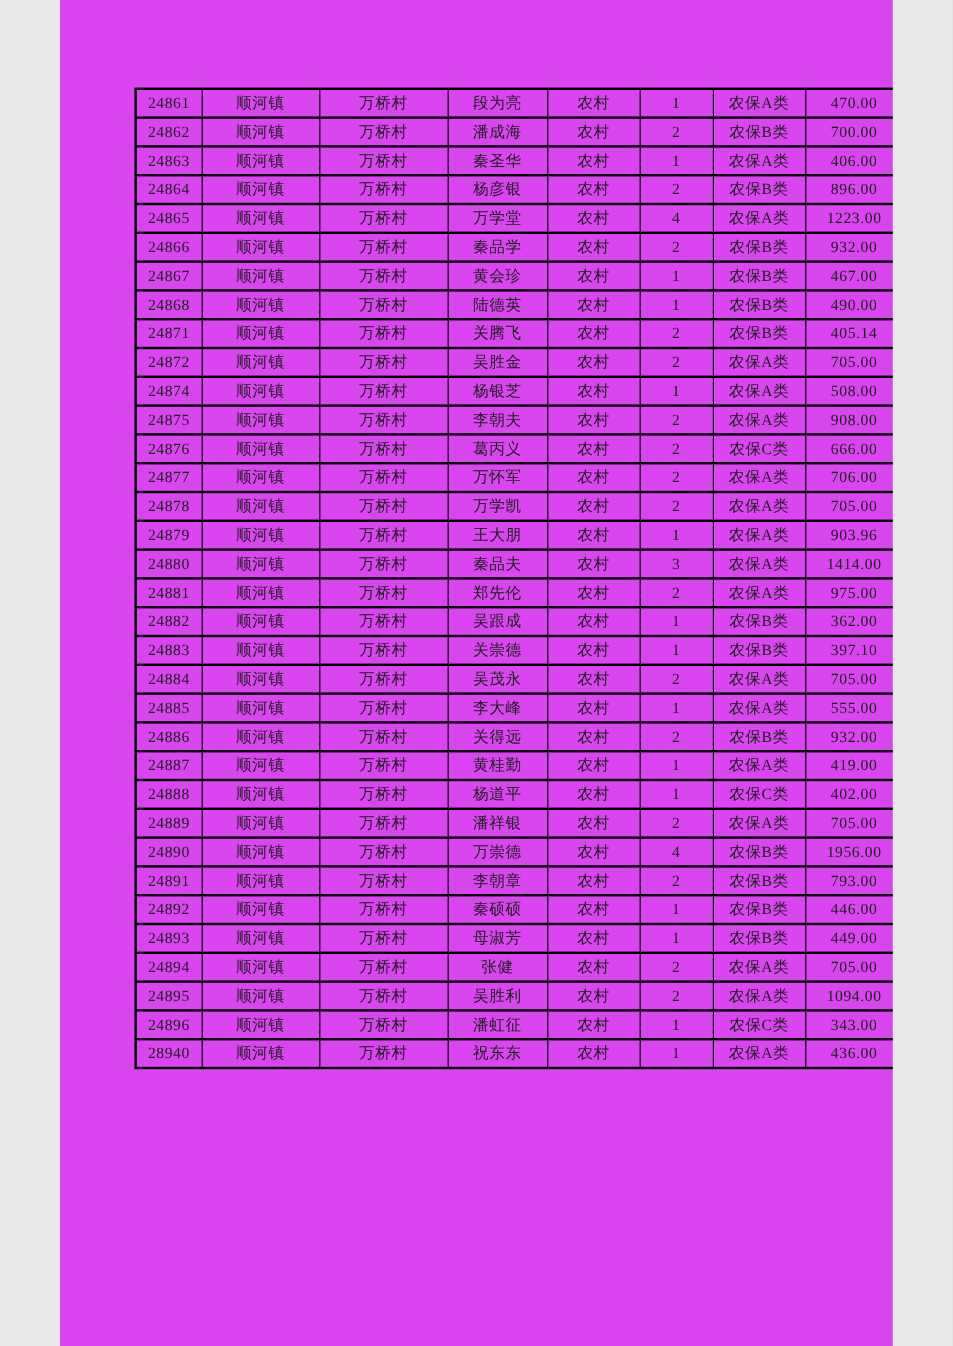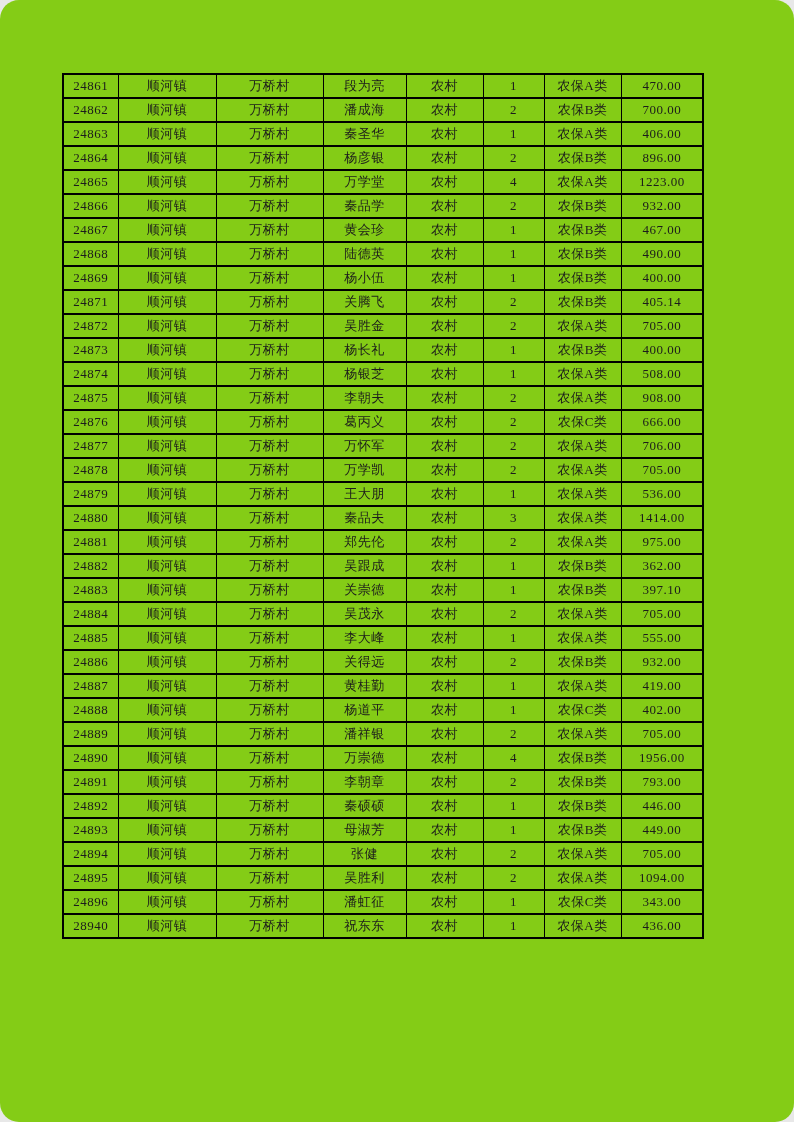--- a/index.html
+++ b/index.html
@@ -2,27 +2,26 @@
 <html><head>
 <meta charset="utf-8">
 <style>
   html, body {
     margin: 0;
     padding: 0;
     background: #e8e8e8;
   }
   .page {
     position: relative;
-    width: 794px;
+    width: 694px;
     height: 1122px;
     margin: 0 auto;
-    background: #84cc16;
+    background: #d946ef;
     overflow: hidden;
     font-family: "Liberation Serif", "DejaVu Serif", serif;
-    border-radius: 19px;
   }
   .doc-table {
     position: absolute;
     left: 62px;
     top: 73px;
     border-collapse: collapse;
     table-layout: fixed;
     width: 641px;
     border: 2px solid #000000;
   }
@@ -140,58 +139,38 @@
     <td>24868</td>
     <td>顺河镇</td>
     <td>万桥村</td>
     <td>陆德英</td>
     <td>农村</td>
     <td>1</td>
     <td>农保B类</td>
     <td>490.00</td>
   </tr>
         <tr>
-    <td>24869</td>
-    <td>顺河镇</td>
-    <td>万桥村</td>
-    <td>杨小伍</td>
-    <td>农村</td>
-    <td>1</td>
-    <td>农保B类</td>
-    <td>400.00</td>
-  </tr>
-        <tr>
     <td>24871</td>
     <td>顺河镇</td>
     <td>万桥村</td>
     <td>关腾飞</td>
     <td>农村</td>
     <td>2</td>
     <td>农保B类</td>
     <td>405.14</td>
   </tr>
         <tr>
     <td>24872</td>
     <td>顺河镇</td>
     <td>万桥村</td>
     <td>吴胜金</td>
     <td>农村</td>
     <td>2</td>
     <td>农保A类</td>
     <td>705.00</td>
-  </tr>
-        <tr>
-    <td>24873</td>
-    <td>顺河镇</td>
-    <td>万桥村</td>
-    <td>杨长礼</td>
-    <td>农村</td>
-    <td>1</td>
-    <td>农保B类</td>
-    <td>400.00</td>
   </tr>
         <tr>
     <td>24874</td>
     <td>顺河镇</td>
     <td>万桥村</td>
     <td>杨银芝</td>
     <td>农村</td>
     <td>1</td>
     <td>农保A类</td>
     <td>508.00</td>
@@ -237,21 +216,21 @@
     <td>705.00</td>
   </tr>
         <tr>
     <td>24879</td>
     <td>顺河镇</td>
     <td>万桥村</td>
     <td>王大朋</td>
     <td>农村</td>
     <td>1</td>
     <td>农保A类</td>
-    <td>536.00</td>
+    <td>903.96</td>
   </tr>
         <tr>
     <td>24880</td>
     <td>顺河镇</td>
     <td>万桥村</td>
     <td>秦品夫</td>
     <td>农村</td>
     <td>3</td>
     <td>农保A类</td>
     <td>1414.00</td>

